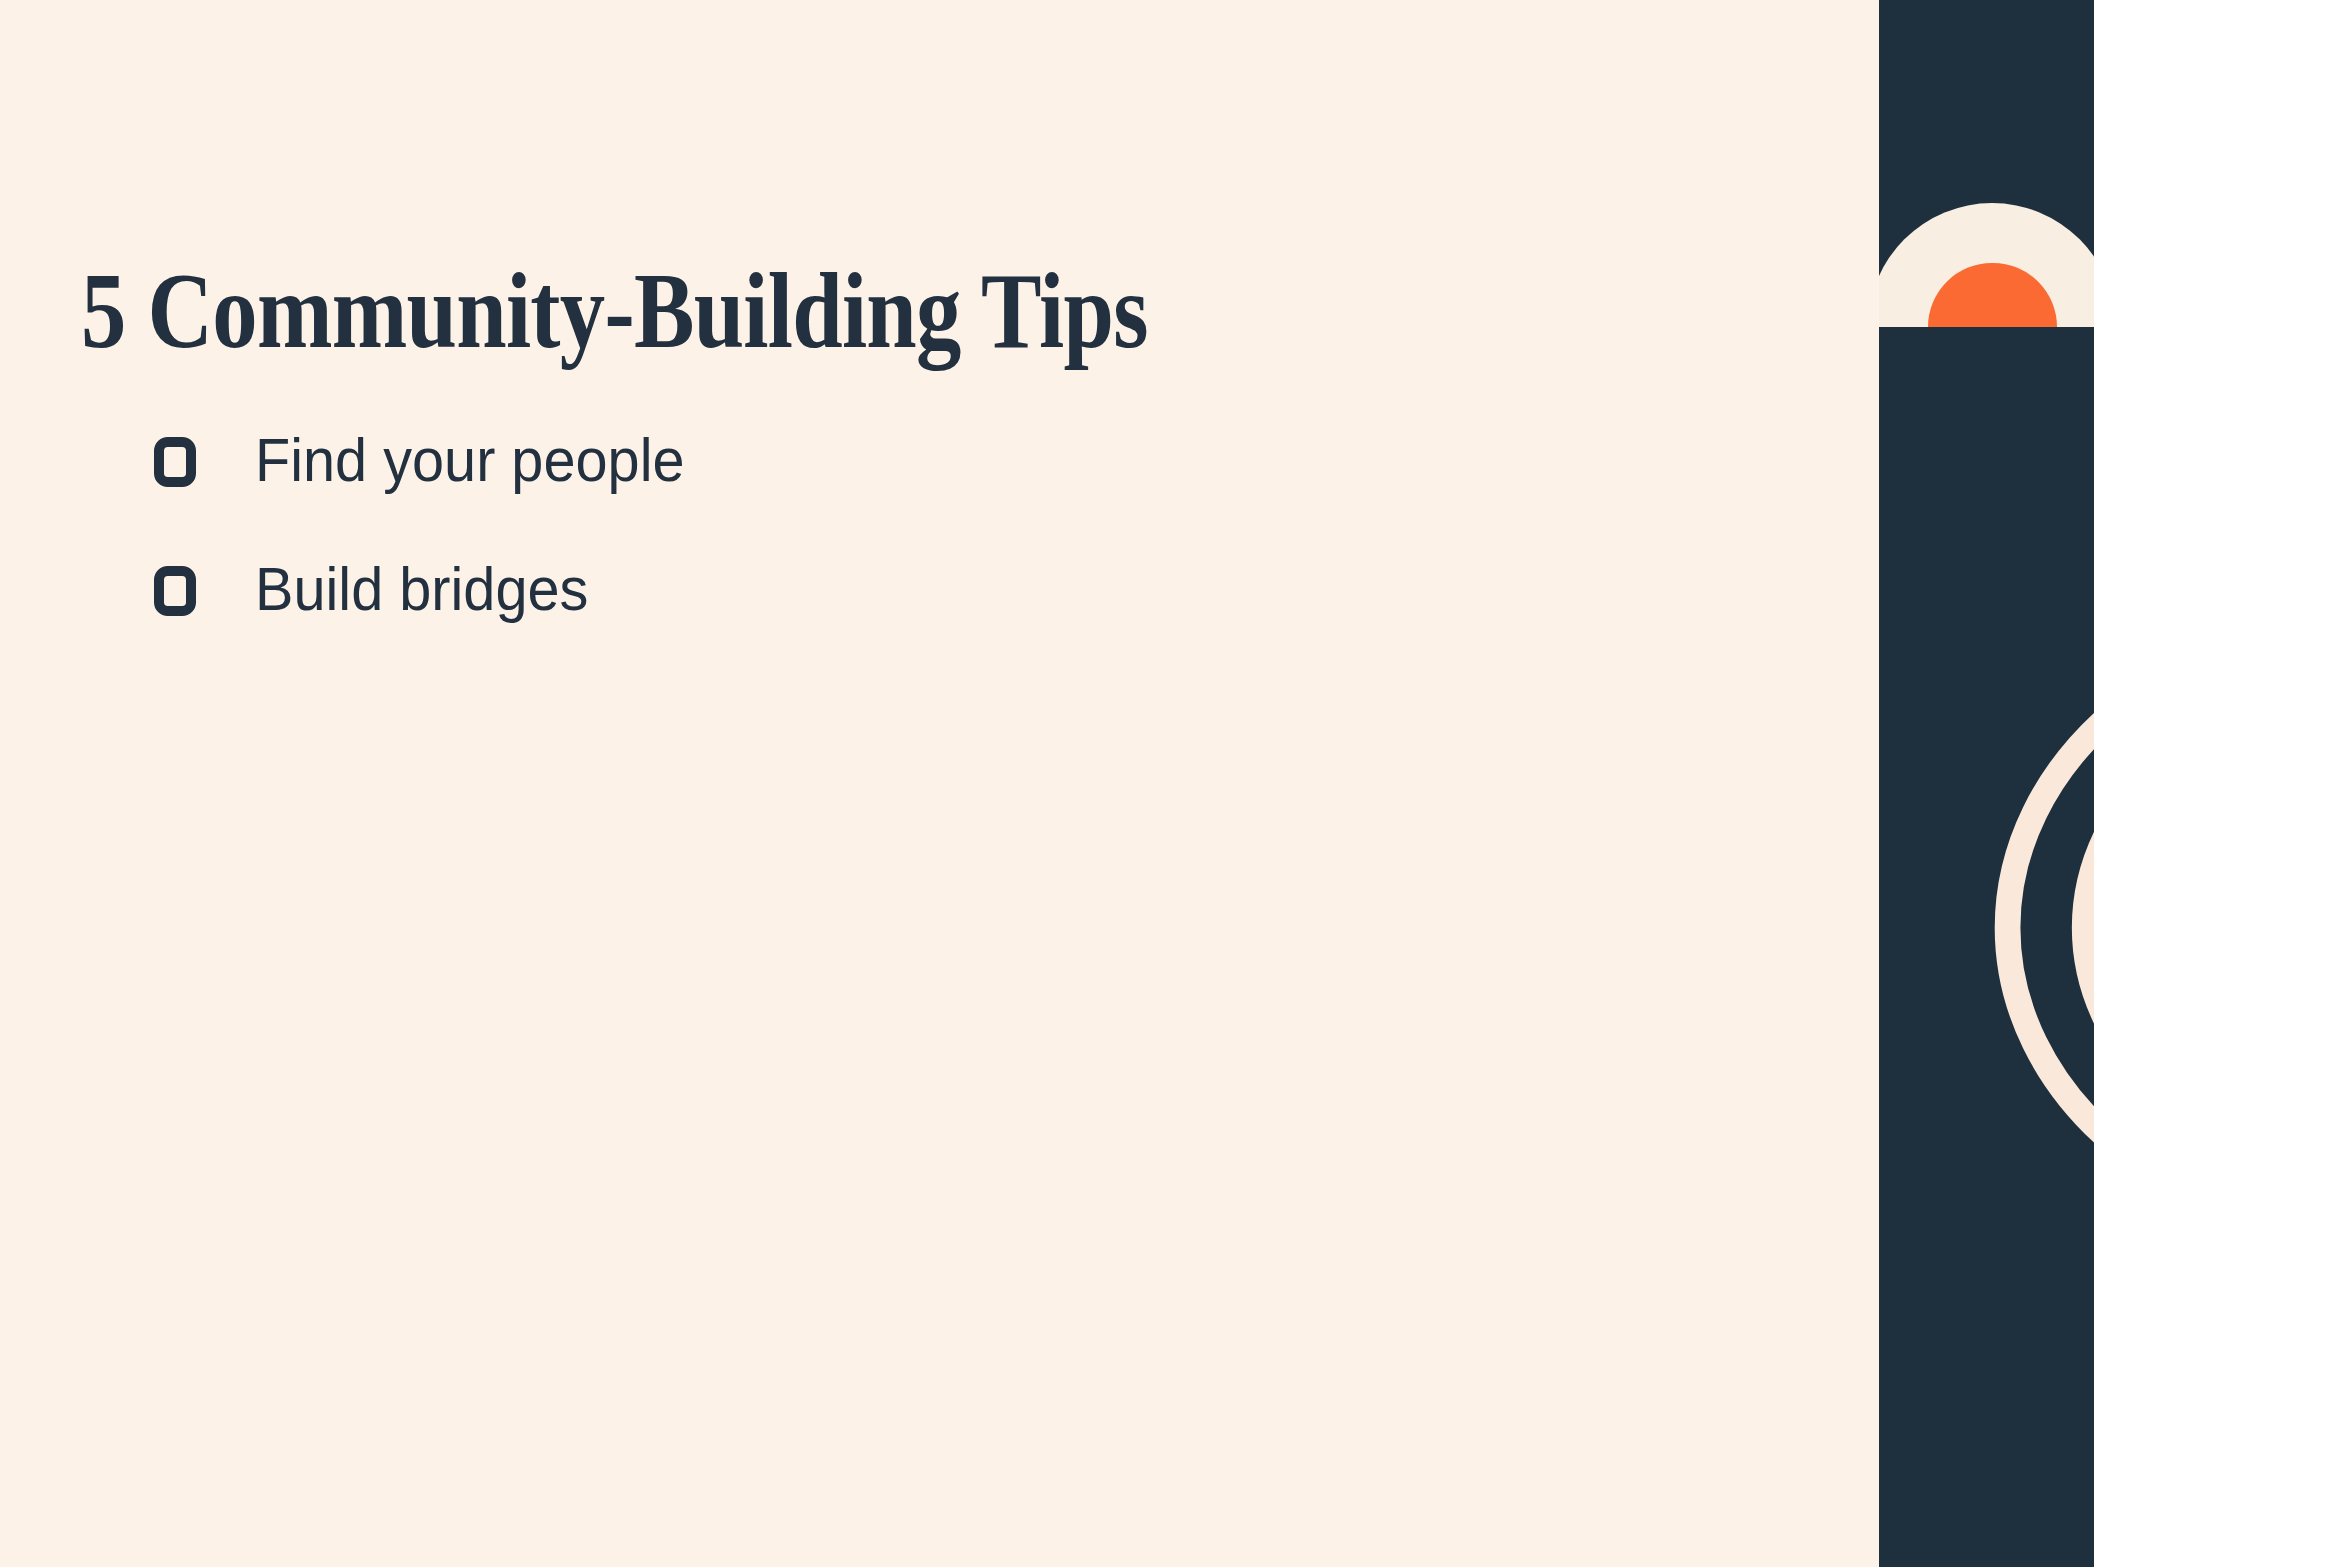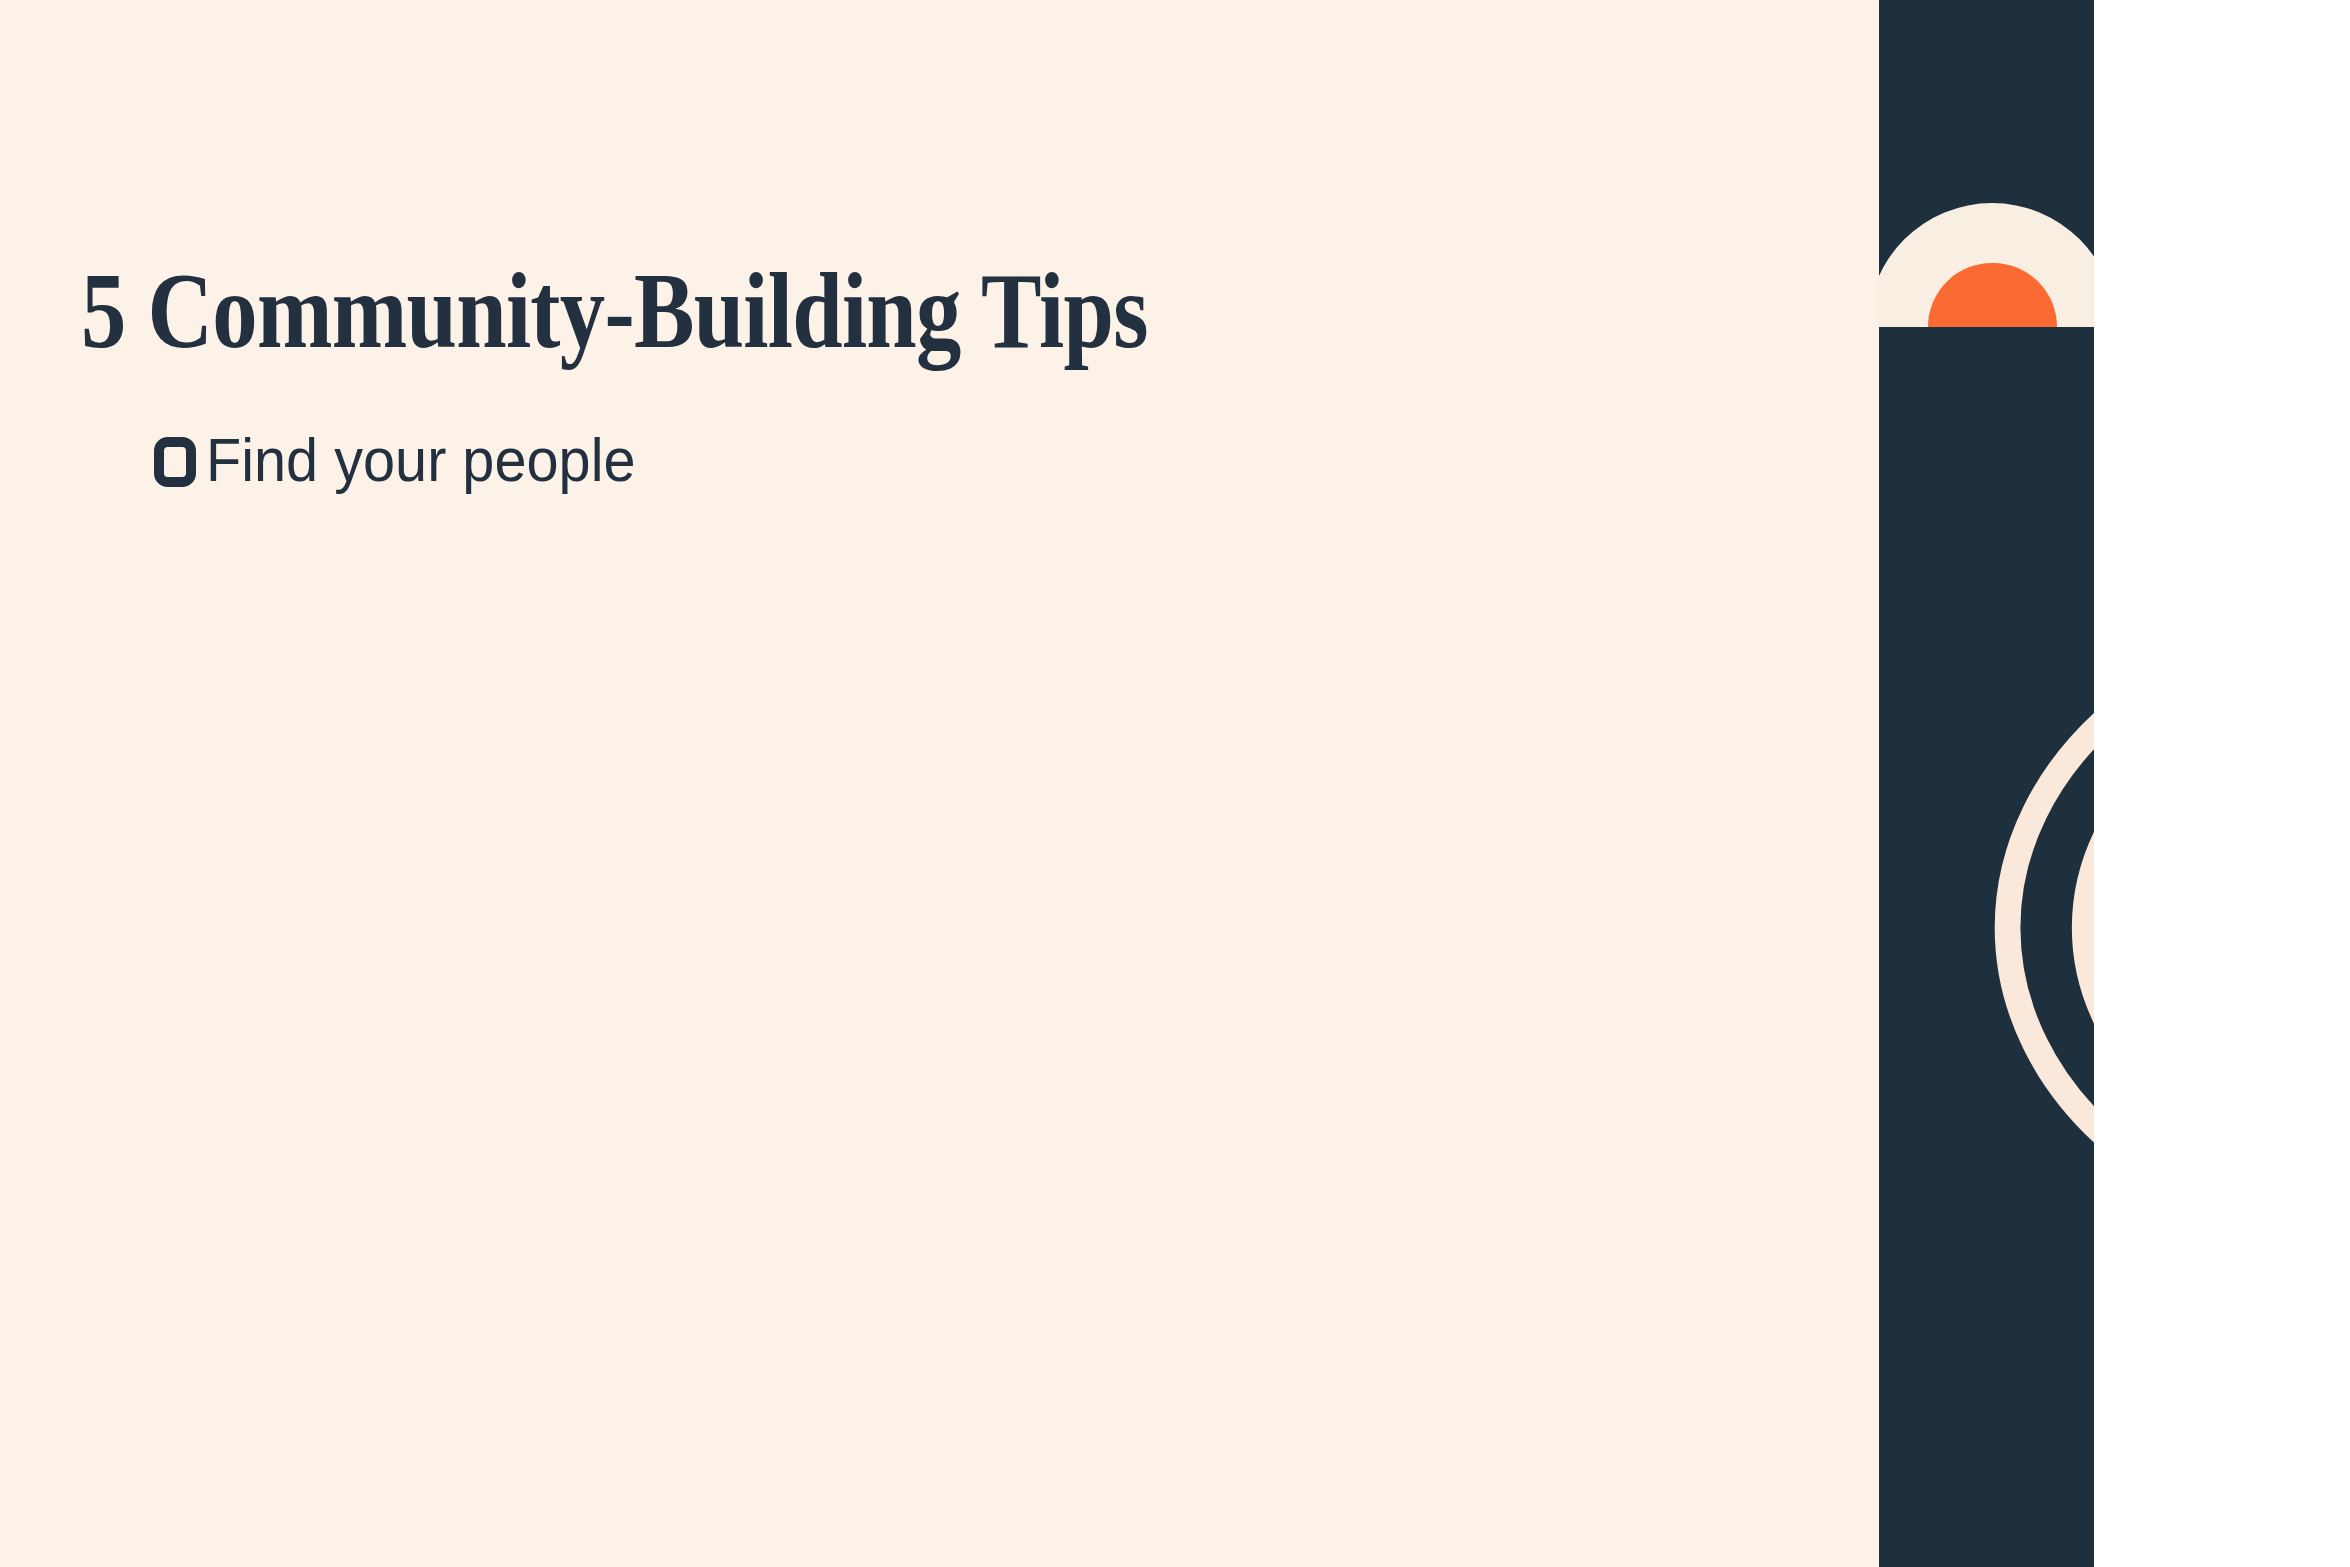--- a/index.html
+++ b/index.html
@@ -49,21 +49,21 @@
     top: 424px;
     width: 1377px;
     list-style: none;
     margin: 0;
     padding: 0;
   }
 
   .tip-item {
     position: relative;
     display: block;
-    padding-left: 52px;
+    padding-left: 101px;
     margin-bottom: 57px;
   }
   .tip-item:last-child { margin-bottom: 0; }
 
   .tip-marker {
     position: absolute;
     left: 0;
     top: 13px;
     width: 42px;
     height: 50px;
@@ -164,20 +164,24 @@
 
     <h1 class="page-title">5 Community-Building Tips</h1>
 
     <ul class="tips-list">
 
       <li class="tip-item">
         <span class="tip-marker"></span>
         <span class="tip-text">Find your people</span>
       </li>
 
+      <li class="tip-item">
+        <span class="tip-marker"></span>
+        <span class="tip-text">Build bridges</span>
+      </li>
 
 
 
 
     </ul>
   </div>
 
   <div class="deco-panel">
 
     <div class="arch-band">

